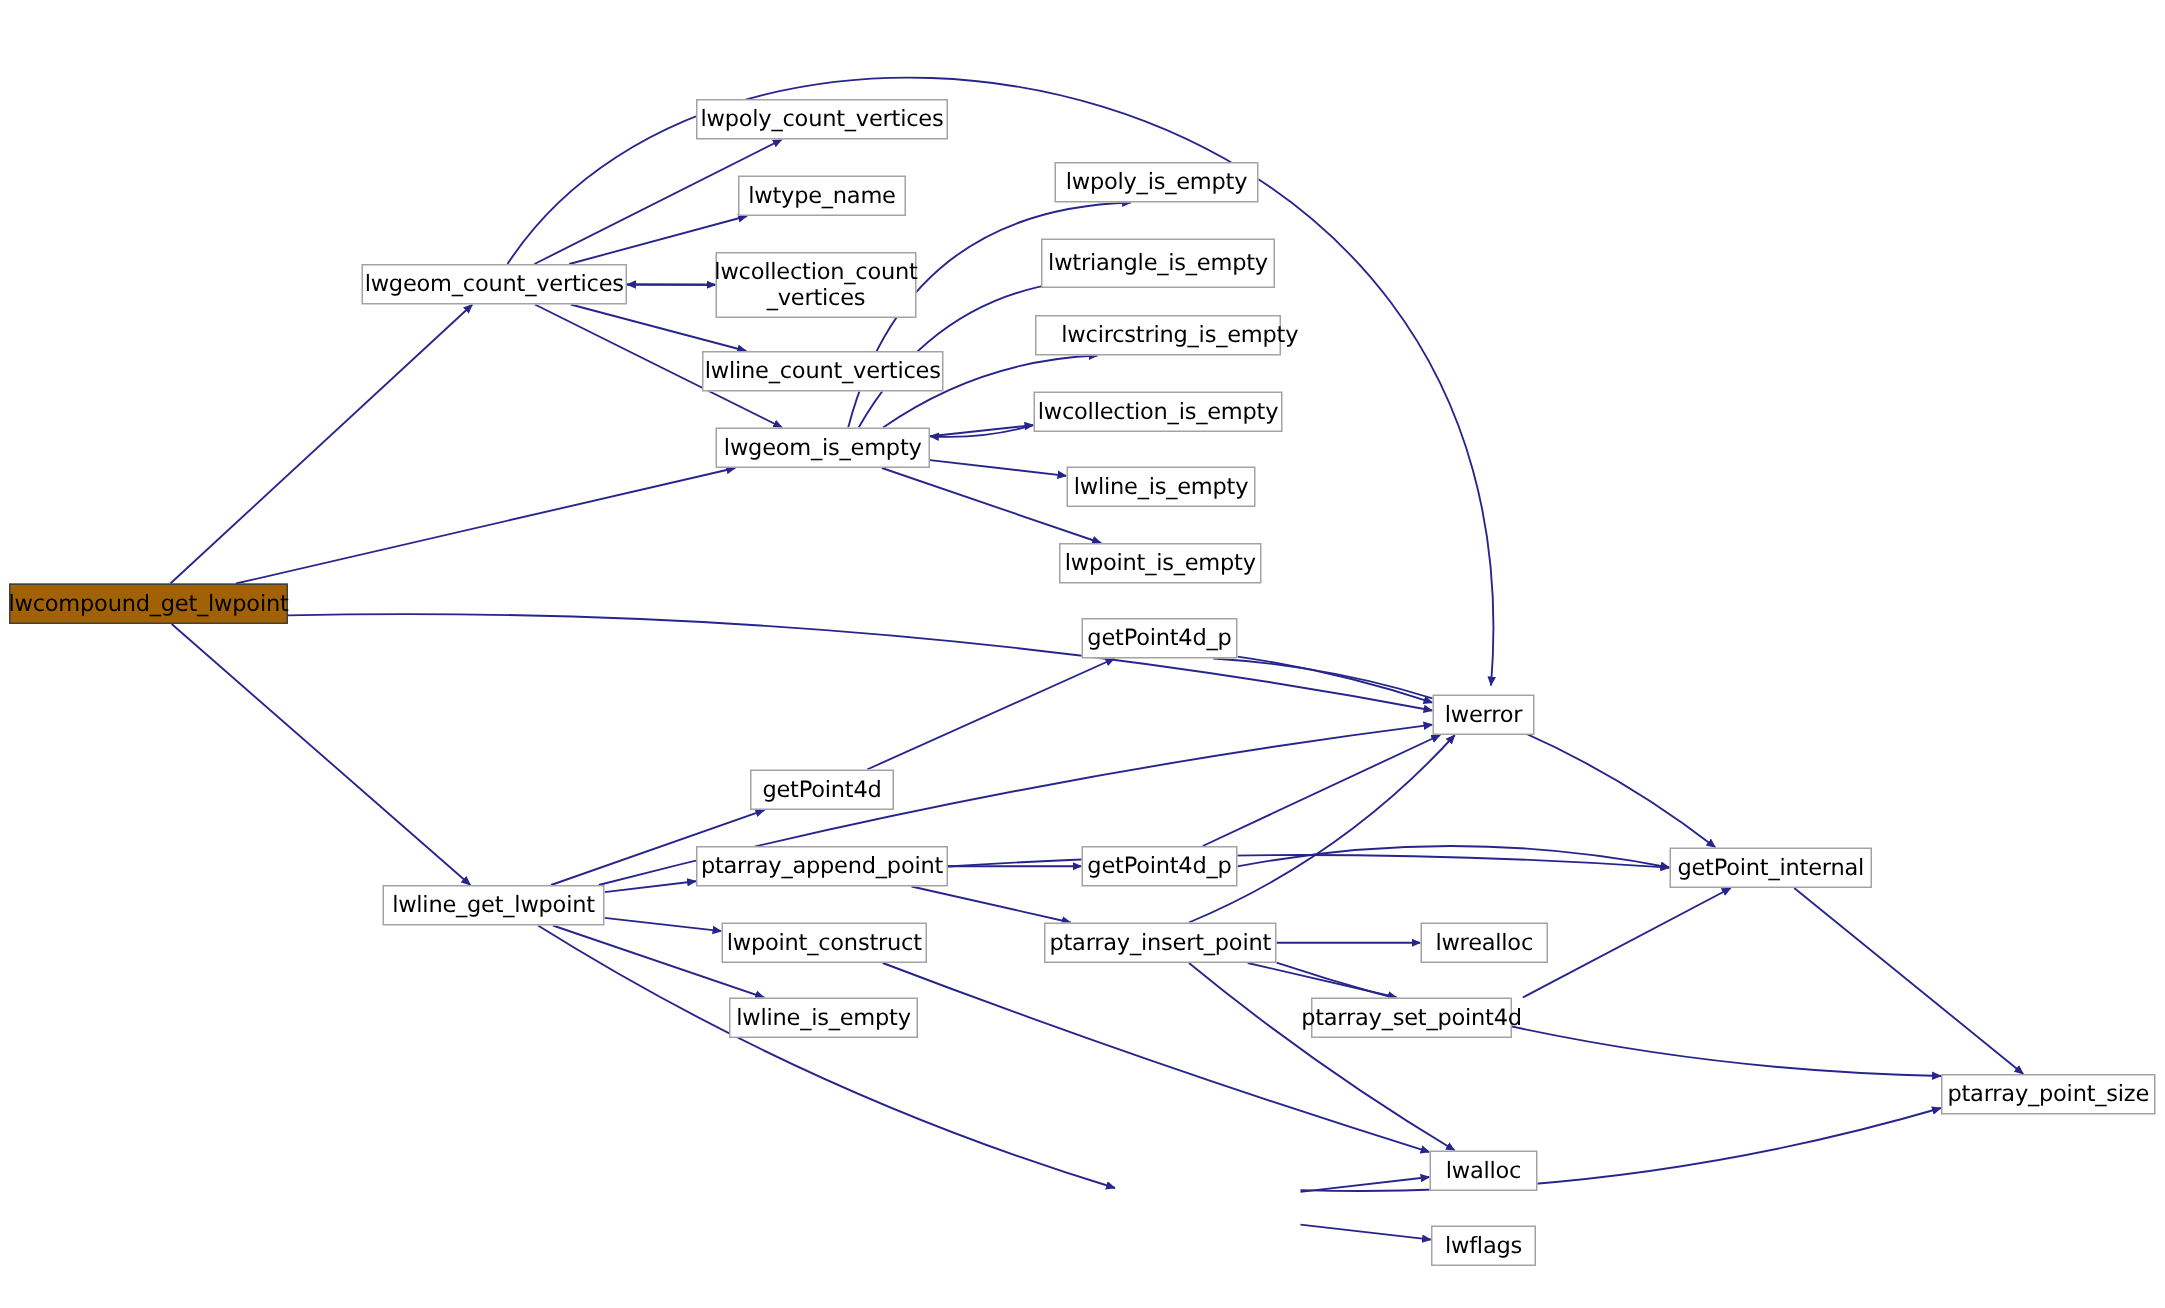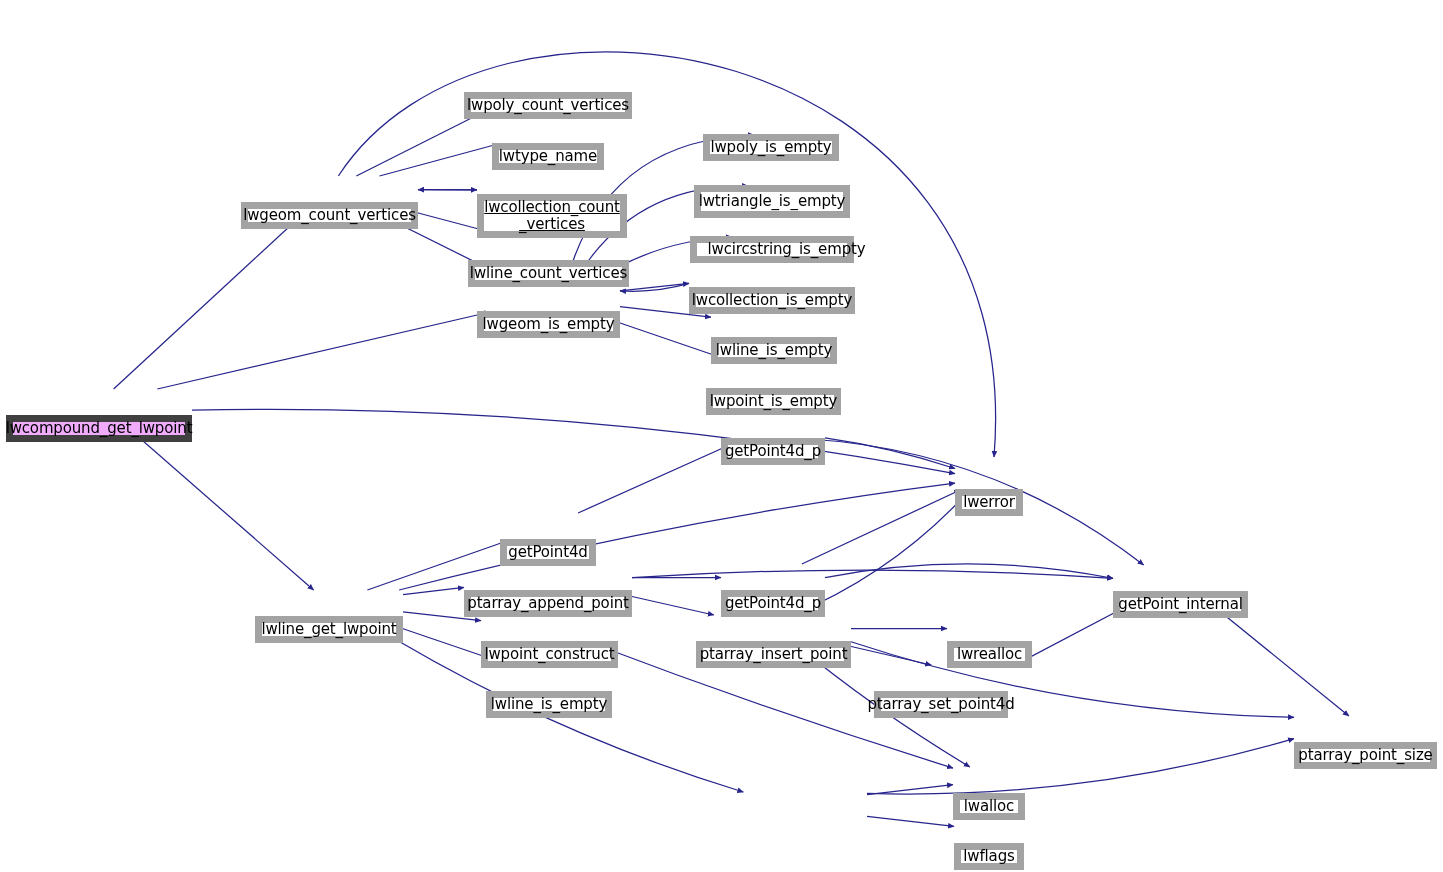--- a/index.html
+++ b/index.html
@@ -7,35 +7,34 @@
     position:relative;
     width:1443px;height:872px;
     background:#ffffff;
     font-family:"DejaVu Sans","Liberation Sans",sans-serif;
     overflow:hidden;
   }
   #edges{position:absolute;left:0;top:0;width:1443px;height:872px;}
   .node{
     position:absolute;
     box-sizing:border-box;
-    border:7px solid #a3a3a3;
+    border:1px solid #a3a3a3;
     background:#ffffff;
     color:#000000;
     font-size:15px;
     line-height:1.12;
     display:flex;
     align-items:center;
     justify-content:center;
     text-align:center;
     white-space:pre-line;
     letter-spacing:-0.15px;
     z-index:5;
-    margin-top:26px;
   }
-  .node.root{background:#f0abfc;border-color:#404040;}
+  .node.root{background:#a16207;border-color:#404040;}
 </style>
 </head>
 <body>
 
 <div id="canvas">
   <svg id="edges" xmlns="http://www.w3.org/2000/svg">
       <defs>
         <marker id="ah" viewBox="0 0 10 10" refX="9.2" refY="5" markerWidth="5.2" markerHeight="5.2" orient="auto" markerUnits="strokeWidth">
           <path d="M0,0.6 L10,5 L0,9.4 z" fill="#27258c"></path>
         </marker>
@@ -81,21 +80,21 @@
       <path d="M 588.5345394736842,642 Q 768.8061574005405,710.695197131281 953,768.0494880546075" fill="none" stroke="#27258c" stroke-width="1.25" marker-end="url(#ah)"></path>
       <path d="M 1196.1291390728477,592 L 1348.8708609271523,716" fill="none" stroke="#27258c" stroke-width="1.25" marker-end="url(#ah)"></path>
       <path d="M 867,794.6203703703703 L 953,784.6666666666666" fill="none" stroke="#27258c" stroke-width="1.25" marker-end="url(#ah)"></path>
       <path d="M 867,816.3796296296297 L 954,826.449074074074" fill="none" stroke="#27258c" stroke-width="1.25" marker-end="url(#ah)"></path>
       <path d="M 867,793.4426160337553 Q 1084.8257404745384,799.7806624353684 1294,738.6713080168777" fill="none" stroke="#27258c" stroke-width="1.25" marker-end="url(#ah)"></path>
     </svg>
 <div class="node root" style="left: 6px; top: 389px; width: 186px; height: 27px;">lwcompound_get_lwpoint</div>
     <div class="node" style="left: 241px; top: 176px; width: 177px; height: 27px;">lwgeom_count_vertices</div>
     <div class="node" style="left: 464px; top: 66px; width: 168px; height: 27px;">lwpoly_count_vertices</div>
     <div class="node" style="left: 492px; top: 117px; width: 112px; height: 27px;">lwtype_name</div>
-    <div class="node" style="left: 477px; top: 168px; width: 150px; height: 44px; text-decoration: underline;">lwcollection_count
+    <div class="node" style="left: 477px; top: 168px; width: 134px; height: 44px;">lwcollection_count
 _vertices</div>
     <div class="node" style="left: 468px; top: 234px; width: 161px; height: 27px;">lwline_count_vertices</div>
     <div class="node" style="left: 477px; top: 285px; width: 143px; height: 27px;">lwgeom_is_empty</div>
     <div class="node" style="left: 703px; top: 108px; width: 136px; height: 27px;">lwpoly_is_empty</div>
     <div class="node" style="left: 694px; top: 159px; width: 156px; height: 33px;">lwtriangle_is_empty</div>
     <div class="node" style="left: 690px; top: 210px; width: 164px; height: 27px; padding-left: 29px;">lwcircstring_is_empty</div>
     <div class="node" style="left: 689px; top: 261px; width: 166px; height: 27px;">lwcollection_is_empty</div>
     <div class="node" style="left: 711px; top: 311px; width: 126px; height: 27px;">lwline_is_empty</div>
     <div class="node" style="left: 706px; top: 362px; width: 135px; height: 27px;">lwpoint_is_empty</div>
     <div class="node" style="left: 721px; top: 412px; width: 104px; height: 27px;">getPoint4d_p</div>

